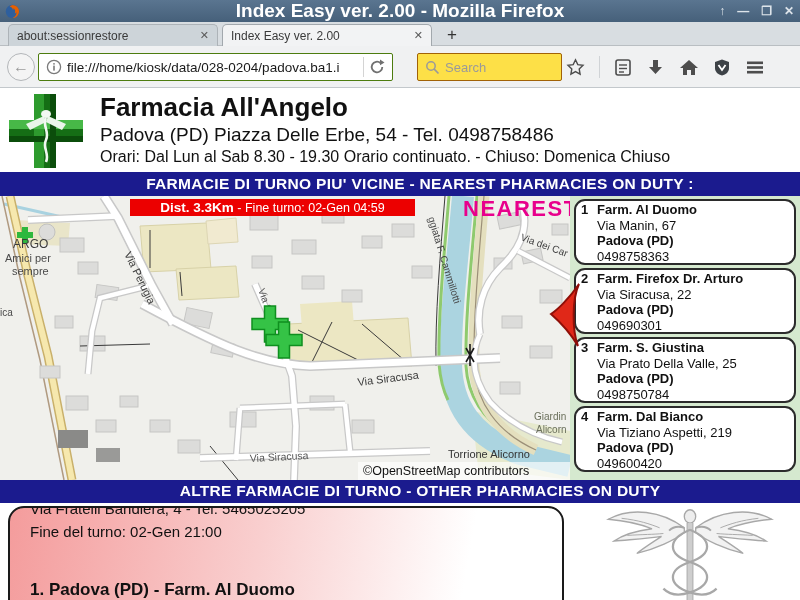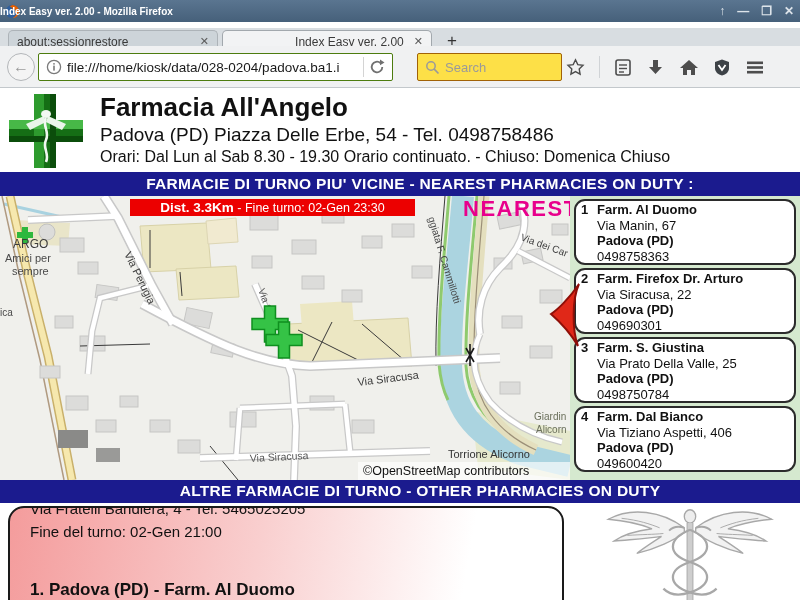--- a/index.html
+++ b/index.html
@@ -3,35 +3,35 @@
 <meta charset="utf-8">
 <style>
   * { margin:0; padding:0; box-sizing:border-box; }
   html,body { width:800px; height:600px; overflow:hidden; }
   body { font-family:"Liberation Sans", sans-serif; background:#fff; position:relative; }
 
   
   .titlebar { position:absolute; left:0; top:0; width:800px; height:22px;
     background:linear-gradient(#5a7590,#46607a); display:flex; align-items:center; }
   .titlebar .fx-logo { width:15px; height:15px; margin-left:5px; }
-  .titlebar .wtitle { position:absolute; left:0; right:0; 
-    color:#fff; font-weight:bold; font-size:10px; }
+  .titlebar .wtitle { position:absolute; left:0; right:0; text-align:center;
+    color:#fff; font-weight:bold; font-size:19px; }
   .win-controls { position:absolute; right:6px; top:0; height:22px; display:flex; gap:12px;
     align-items:center; color:#dde4ea; font-size:12px; font-weight:bold; }
   .win-controls span { cursor:default; line-height:22px; }
 
   .tabbar { position:absolute; left:0; top:22px; width:800px; height:24px;
-    background:#d8dde1; border-bottom:1px solid #b9bec2;margin-top:6px; }
+    background:#d8dde1; border-bottom:1px solid #b9bec2; }
   .tab { position:absolute; top:2px; height:22px; border:1px solid #adb3b8;
     border-bottom:none; border-radius:5px 5px 0 0; font-size:12px; color:#3a3a3a;
     display:flex; align-items:center; padding:0 8px; }
   .tab .tlabel { flex:1; white-space:nowrap; overflow:hidden; }
   .tab .tclose { margin-left:10px; color:#5a5a5a; font-size:11px; }
   .tab.inactive { left:8px; width:210px; background:#cdd4d9; }
-  .tab.active { left:222px; width:210px; background:#f2f3f4; border-color:#a2a8ad;text-align:right; }
+  .tab.active { left:222px; width:210px; background:#f2f3f4; border-color:#a2a8ad; }
   .newtab { position:absolute; left:440px; top:3px; width:24px; height:20px;
     font-size:17px; color:#333; text-align:center; line-height:20px; }
 
   .navbar { position:absolute; left:0; top:46px; width:800px; height:42px;
     background:#f0f1f2; border-bottom:1px solid #c3c8cc; }
   .backbtn { position:absolute; left:7px; top:7px; width:28px; height:28px; border-radius:50%;
     background:#f4f4f4; border:1px solid #b3b6b9; color:#9a9a9a; font-size:16px;
     text-align:center; line-height:26px; }
   .urlbar { position:absolute; left:38px; top:7px; width:355px; height:28px; background:#fff;
     border:1px solid #4d7c0f; border-radius:2px; display:flex; align-items:center; }
@@ -319,21 +319,21 @@
 
     <g>
       <path transform="translate(270,128)" d="M-5.5,-18 h11 v12.5 h12.5 v11 h-12.5 v12.5 h-11 v-12.5 h-12.5 v-11 h12.5 z" fill="#35c346" stroke="#0f8f1f" stroke-width="1.5"></path>
       <path transform="translate(284,144)" d="M-5.5,-18 h11 v12.5 h12.5 v11 h-12.5 v12.5 h-11 v-12.5 h-12.5 v-11 h12.5 z" fill="#35c346" stroke="#0f8f1f" stroke-width="1.5"></path>
     </g>
 
     <rect x="358" y="266" width="212" height="18" fill="#ffffff" opacity="0.65"></rect>
     <text x="363" y="279" font-size="12.5" fill="#111" font-family="Liberation Sans, sans-serif">©OpenStreetMap contributors</text>
   </svg>
   
-  <div class="dist-banner"><b>Dist. 3.3Km</b><span> - Fine turno: 02-Gen 23:30</span></div>
+  <div class="dist-banner"><b>Dist. 3.3Km</b><span> - Fine turno: 02-Gen 04:59</span></div>
   <div class="farmasi">NEAREST</div>
 </div>
 
 <div class="sidebar">
   <div class="pcard">
     <div class="row1">
         <span class="num">1</span>
         <span class="pname">Farm. Al Duomo</span>
       </div>
     <div class="ind">Via Manin, 67</div>
@@ -356,21 +356,21 @@
       </div>
     <div class="ind">Via Prato Della Valle, 25</div>
     <div class="ind city">Padova (PD)</div>
     <div class="ind">0498750784</div>
   </div>
   <div class="pcard">
     <div class="row1">
         <span class="num">4</span>
         <span class="pname">Farm. Dal Bianco</span>
       </div>
-    <div class="ind">Via Tiziano Aspetti, 406</div>
+    <div class="ind">Via Tiziano Aspetti, 219</div>
     <div class="ind city">Padova (PD)</div>
     <div class="ind">049600420</div>
   </div>
 </div>
 
 <svg class="red-arrow" width="34" height="68" viewBox="0 0 34 68">
   <path d="M31,3 C21,18 9,29 3,33 C11,40 23,53 30,65 C24,49 24,18 31,3 Z" fill="#e02818" stroke="#8f0f08" stroke-width="2"></path>
 </svg>
 
 <div class="banner banner2">ALTRE FARMACIE DI TURNO - OTHER PHARMACIES ON DUTY</div>

